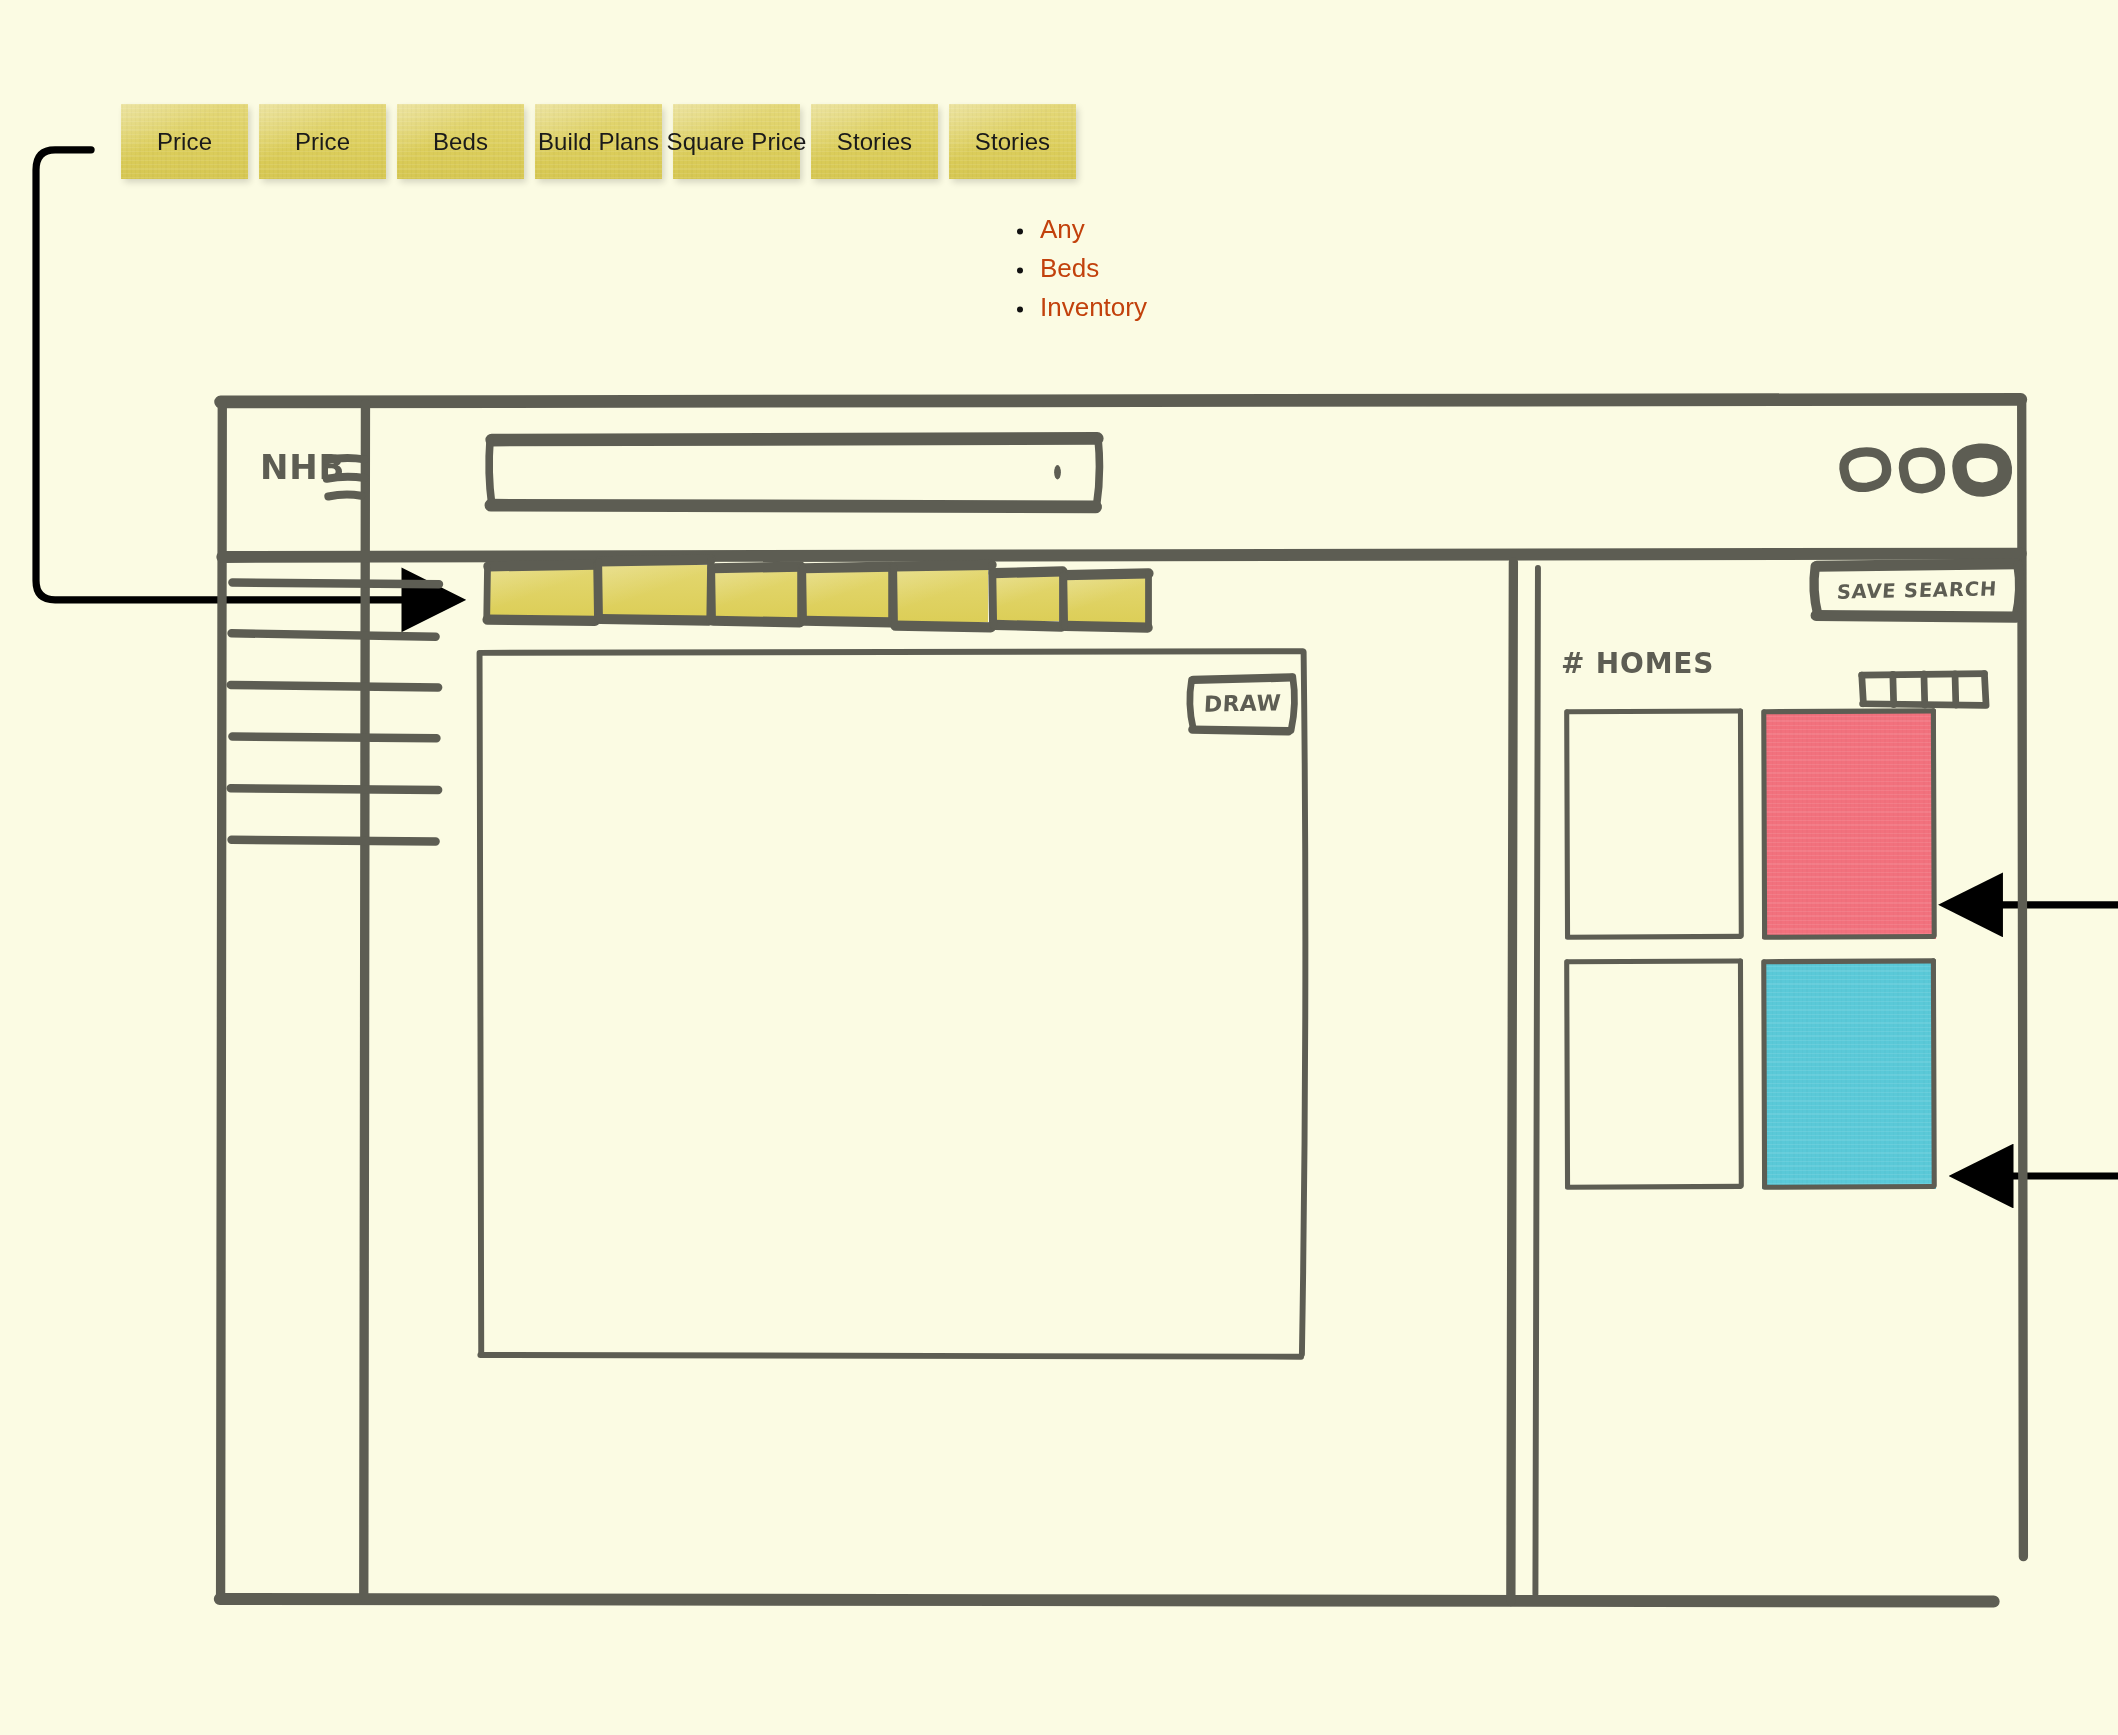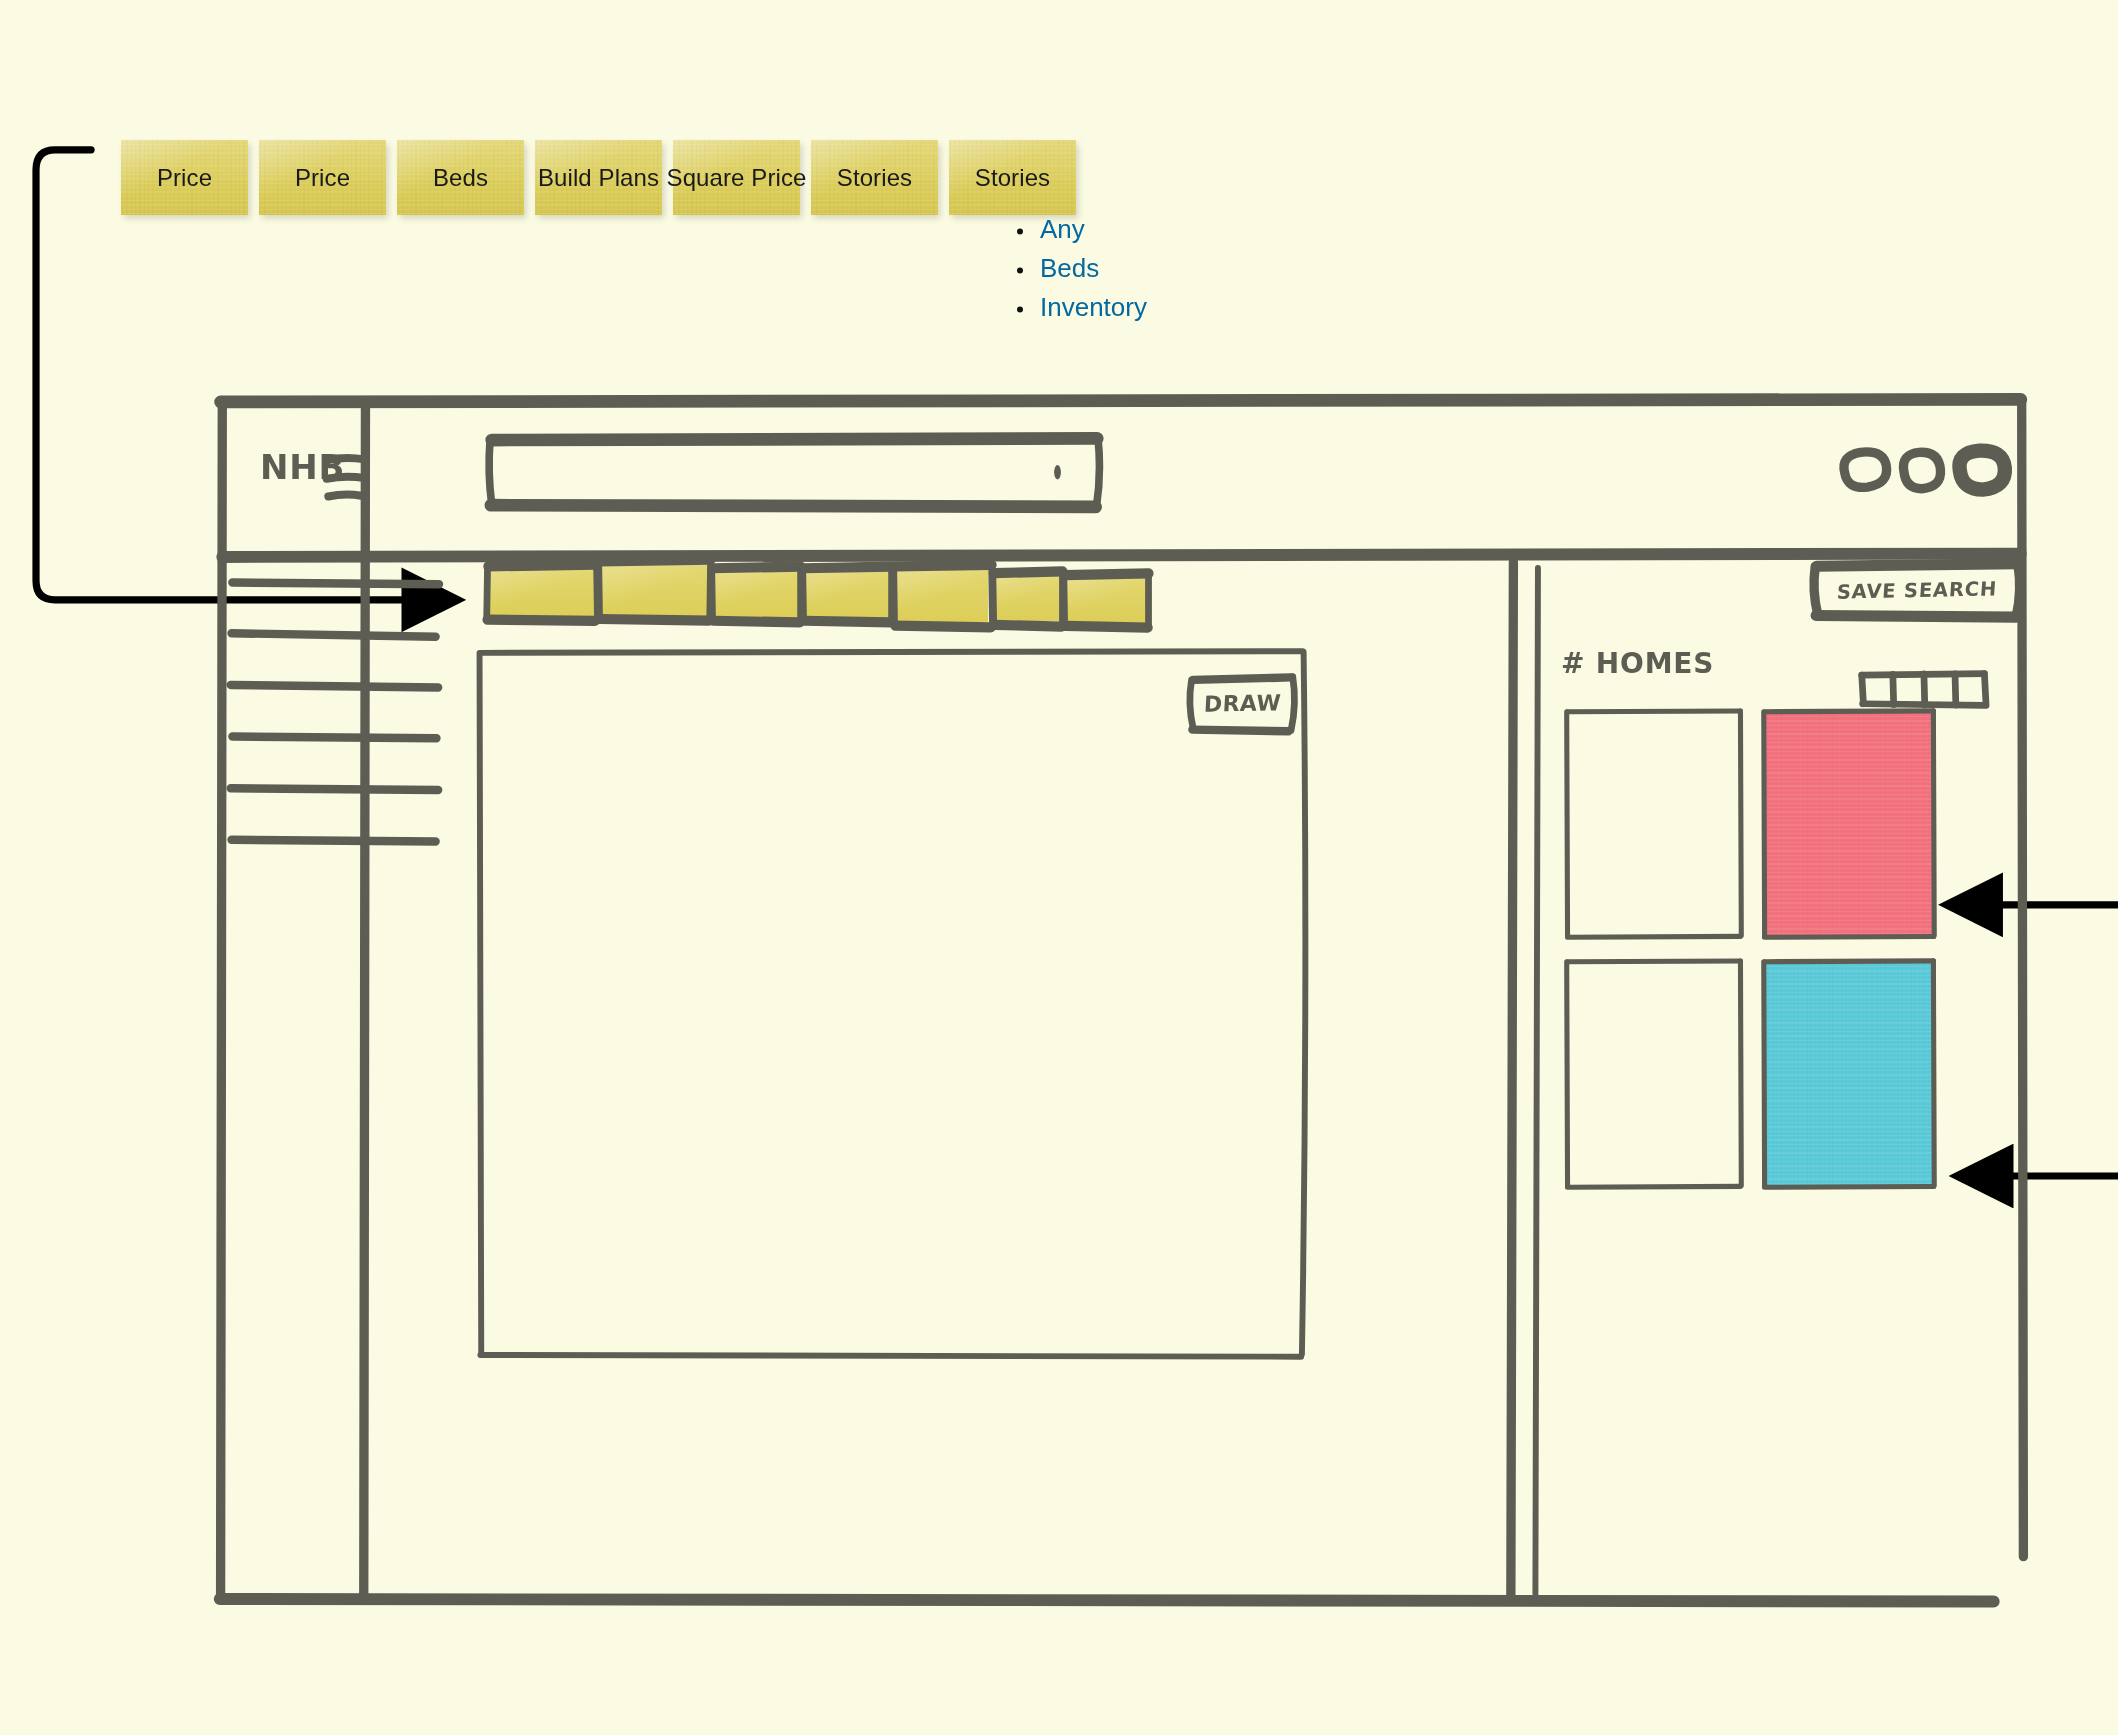--- a/index.html
+++ b/index.html
@@ -27,21 +27,20 @@
   }
 
   
   .note-strip {
     position: absolute;
     left: 121px;
     top: 104px;
     display: flex;
     gap: 11px;
     z-index: 20;
-    margin-top: 36px;
   }
   .sticky-top {
     width: 127px;
     height: 75px;
     background:
       linear-gradient(152deg, rgba(255,255,255,.30) 0%, rgba(255,255,255,0) 42%),
       linear-gradient(180deg, #E4D87A 0%, #DCCE5C 55%, #D6C752 100%);
     box-shadow: 2.5px 4.2px 6.8px rgba(0,0,0,.16);
     display: flex;
     align-items: center;
@@ -81,21 +80,21 @@
   }
   .bullets .dot {
     width: 6px; height: 6px;
     border-radius: 50%;
     background: #111;
     flex: 0 0 auto;
     transform: translateY(-3.4px);
   }
   .bullets .btxt {
     font-size: 26px;
-    color: #0369a1;
+    color: #c2410c;
   }
 
   
   #app {
     position: absolute;
     left: 218px;
     top: 396px;
     width: 1830px;
     height: 1239px;
     z-index: 10;

